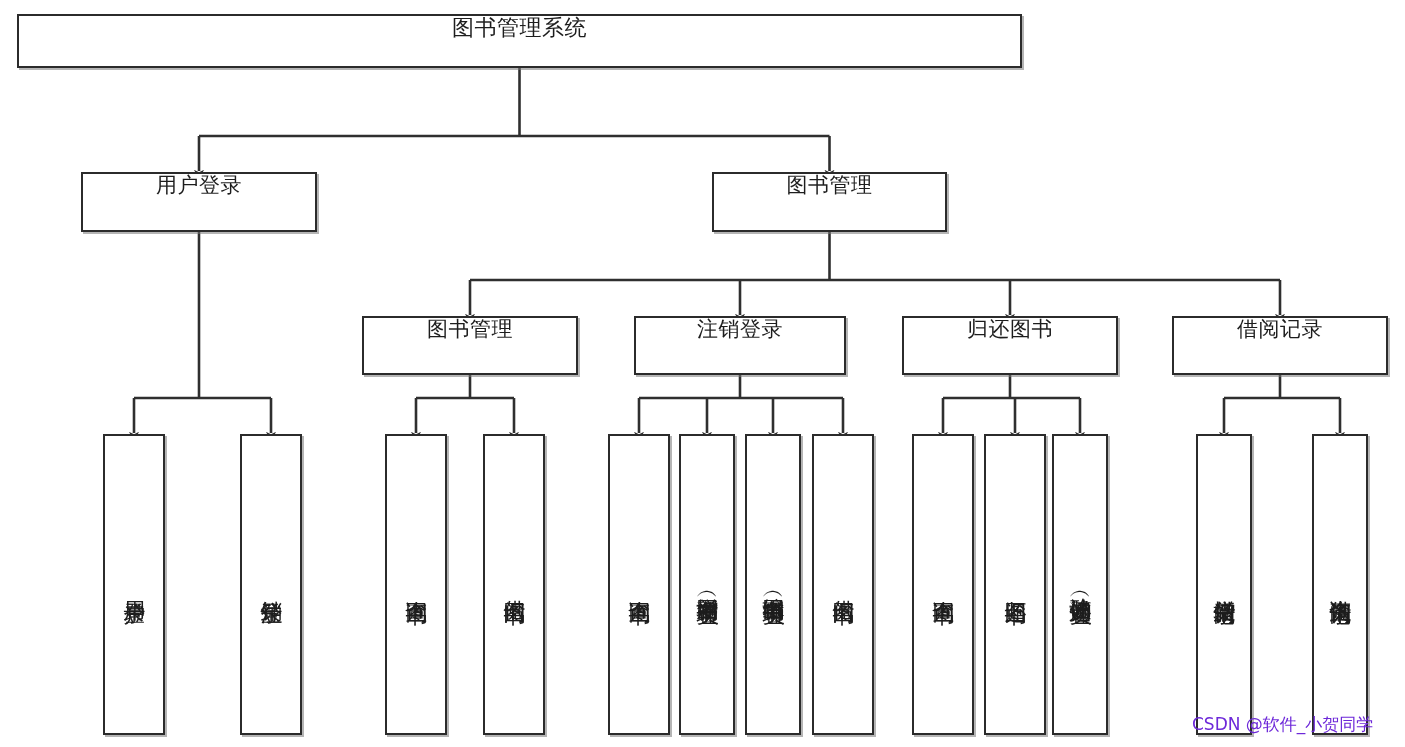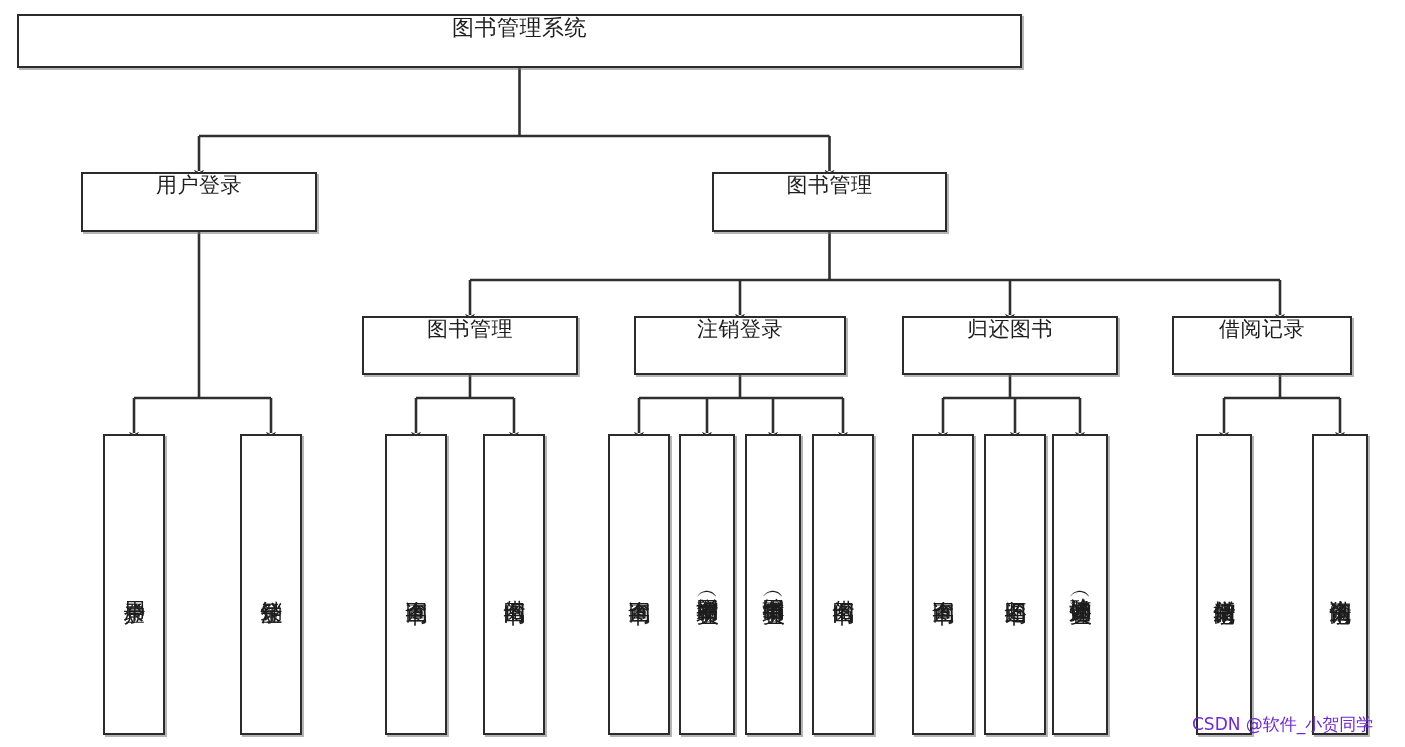--- a/index.html
+++ b/index.html
@@ -136,21 +136,21 @@
 
   <div class="node h" style="left: 362px; top: 316px; width: 216px; height: 59px;">
     <span class="lbl">图书管理</span>
   </div>
   <div class="node h" style="left: 634px; top: 316px; width: 212px; height: 59px;">
     <span class="lbl">注销登录</span>
   </div>
   <div class="node h" style="left: 902px; top: 316px; width: 216px; height: 59px;">
     <span class="lbl">归还图书</span>
   </div>
-  <div class="node h" style="left: 1172px; top: 316px; width: 180px; height: 59px;">
+  <div class="node h" style="left: 1172px; top: 316px; width: 216px; height: 59px;">
     <span class="lbl">借阅记录</span>
   </div>
 
   <div class="node v" style="left: 103px; top: 434px; width: 62px; height: 301px;">
     <span class="lbl">用户登录</span>
   </div>
   <div class="node v" style="left: 240px; top: 434px; width: 62px; height: 301px;">
     <span class="lbl">注销登录</span>
   </div>
   <div class="node v" style="left: 385px; top: 434px; width: 62px; height: 301px;">

